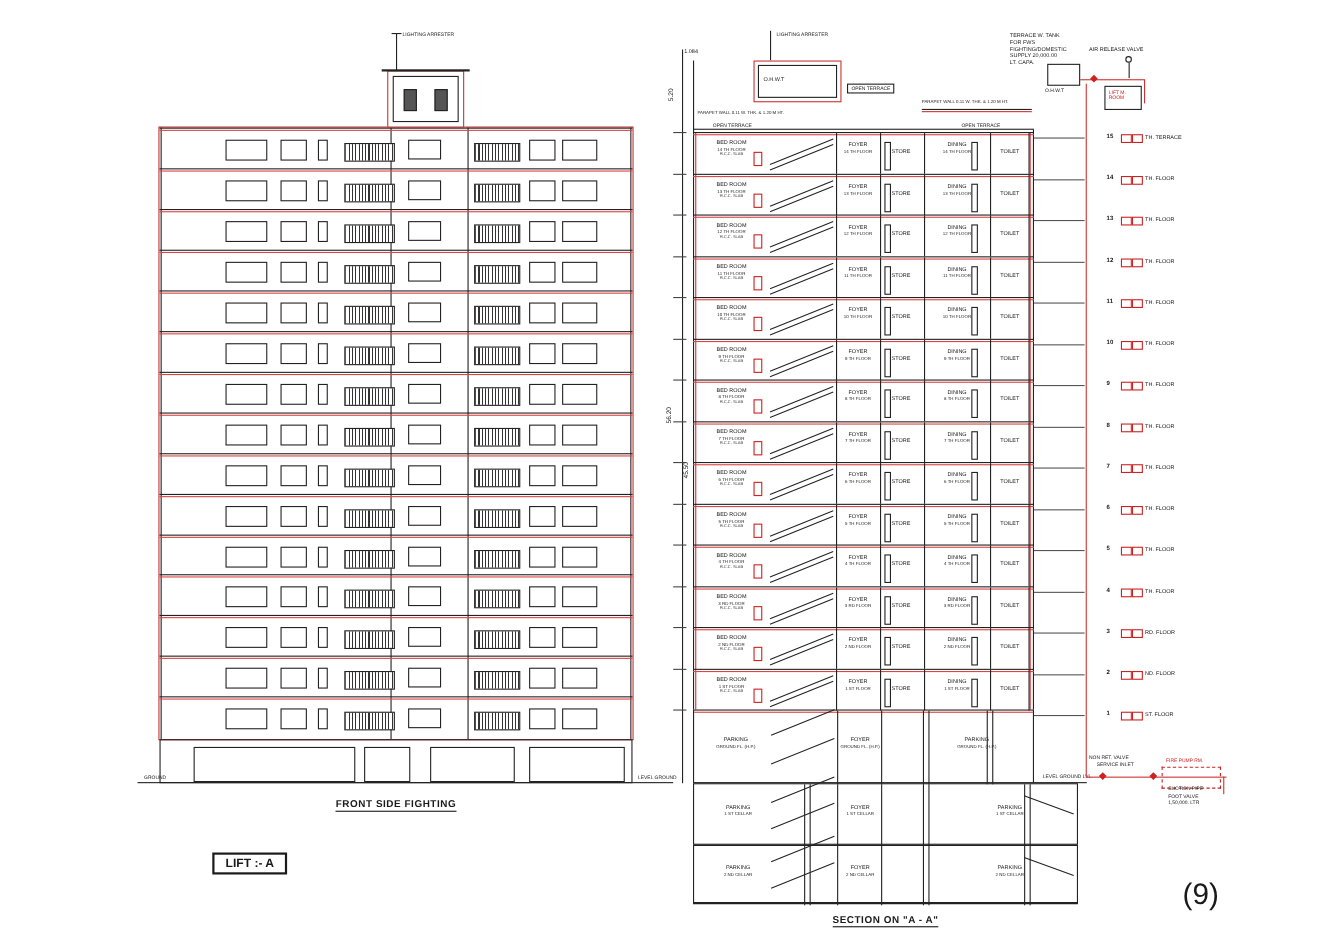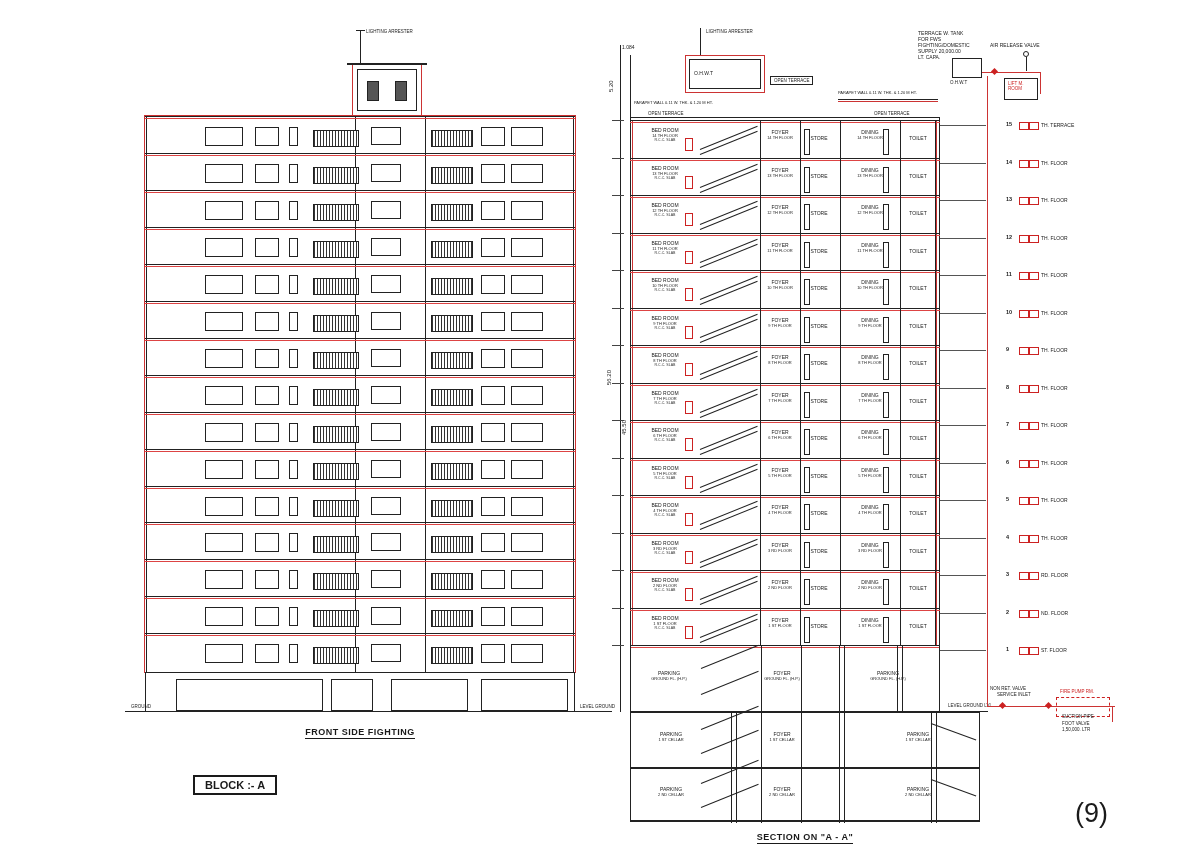--- a/index.html
+++ b/index.html
@@ -66,21 +66,21 @@
     <div class="sf" style="left:335px;width:85px;"></div>
   </div>
 
   <div class="a hline" style="left:125px;top:711px;width:487px;"></div>
   <div class="a t45" style="left:131px;top:704px;">GROUND</div>
   <div class="a t45" style="left:580px;top:704px;">LEVEL  GROUND</div>
 
   <div class="a" style="left:145px;top:721px;width:430px;text-align:center;">
     <span class="title">FRONT SIDE FIGHTING</span>
   </div>
-  <div class="a" style="left:193px;top:775px;border:2px solid #1a1a1a;padding:2px 10px;font-size:11px;font-weight:bold;">BLOCK :- A</div>
+  <div class="a" style="left:193px;top:775px;border:2px solid #1a1a1a;padding:2px 10px;font-size:11px;font-weight:bold;">LIFT :- A</div>
 
   <div class="a vline" style="left:620px;top:45px;height:667px;"></div>
 
   <div class="a t5" style="left:622px;top:44px;">1.084</div>
   <span class="rot" style="left:608px;top:92px;">5.20</span>
   <span class="rot" style="left:606px;top:385px;">56.20</span>
   <span class="rot" style="left:621px;top:435px;">45.50</span>
 
   <div class="a vline" style="left:700px;top:28px;height:27px;"></div>
   <div class="a t45" style="left:706px;top:29px;">LIGHTING ARRESTER</div>

